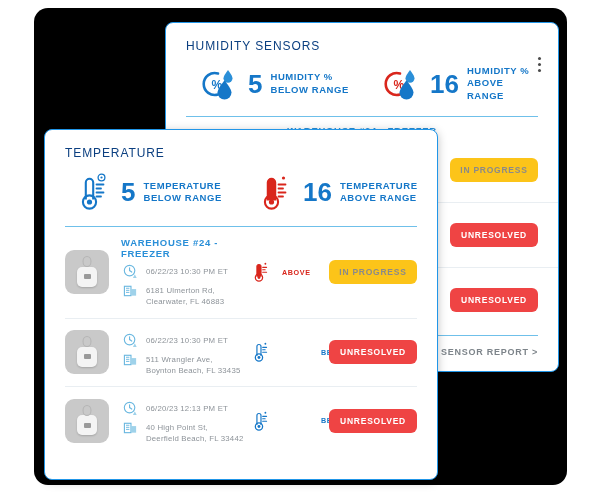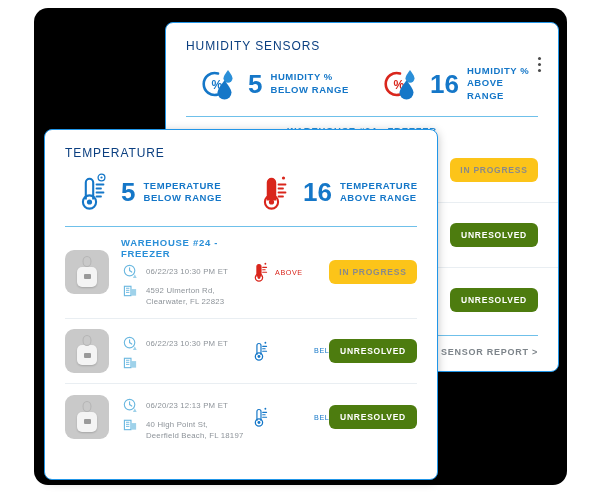--- a/index.html
+++ b/index.html
@@ -89,32 +89,32 @@
   .meta .ico{width:19px;flex:none;display:flex;align-items:flex-start;justify-content:center;}
   .meta .txt{
     color:#8d9399;font-size:7.8px;line-height:1.45;padding-left:6px;padding-top:2px;
     letter-spacing:.2px;
   }
 
   .row-cond{
     width:76px;flex:none;display:flex;align-items:center;justify-content:flex-start;
   }
   .cond-label{
-    font-size:7.2px;font-weight:normal;letter-spacing:.6px;margin-left:5px;text-transform:uppercase;
+    font-size:7.2px;font-weight:bold;letter-spacing:.6px;margin-left:12px;text-transform:uppercase;
   }
   .cond-above{color:#d9261c;}
   .cond-below{color:#1577c8;padding-left:39px;}
 
   .badge{
     flex:none;width:88px;text-align:center;padding:7px 0;border-radius:6px;
     font-size:8.5px;font-weight:bold;letter-spacing:.75px;text-transform:uppercase;
     cursor:pointer;
   }
   .badge-progress{background:#fcc419;color:#8a8a8a;}
-  .badge-unresolved{background:#4d7c0f;color:#ffffff;}
+  .badge-unresolved{background:#ef4444;color:#ffffff;}
 
   
   .card-footer{
     position:absolute;left:0;right:0;bottom:0;padding:0 20px 14px 20px;
   }
   .footer-rule{height:1px;background:#6fc0ea;margin-bottom:11px;}
   .footer-link{
     display:block;text-align:right;color:#7d848a;font-size:9px;font-weight:bold;
     letter-spacing:.75px;text-transform:uppercase;cursor:pointer;text-decoration:none;
   }
@@ -290,22 +290,22 @@
             <span class="ico">
               <svg width="15" height="15" viewBox="0 0 16 16">
                 <rect x="1.5" y="3.5" width="7" height="10" fill="none" stroke="#6bb8e0" stroke-width="1.2"></rect>
                 <rect x="8.5" y="6.5" width="5.5" height="7" fill="#9fd2ea"></rect>
                 <line x1="3.2" y1="5.6" x2="6.8" y2="5.6" stroke="#6bb8e0" stroke-width="1"></line>
                 <line x1="3.2" y1="7.8" x2="6.8" y2="7.8" stroke="#6bb8e0" stroke-width="1"></line>
                 <line x1="3.2" y1="10" x2="6.8" y2="10" stroke="#6bb8e0" stroke-width="1"></line>
               </svg>
             </span>
             <span class="txt">
-              <span>4592 Ulmerton Rd,</span><br>
-              <span>Clearwater, FL 22823</span>
+              <span>6181 Ulmerton Rd,</span><br>
+              <span>Clearwater, FL 46883</span>
             </span>
           </div>
         </div>
         <div class="row-cond">
           <span>
             <svg width="17" height="22" viewBox="0 0 20 26">
               <circle cx="7" cy="19.5" r="4.3" fill="none" stroke="#d9261c" stroke-width="1.5"></circle>
               <circle cx="7" cy="19.5" r="1.7" fill="#d9261c"></circle>
               <path d="M4.6 17.8 V6.5 a2.4 2.4 0 0 1 4.8 0 V17.8 Z" fill="#d9261c" stroke="#d9261c" stroke-width="1.4"></path>
               <line x1="11.4" y1="7.5" x2="16" y2="7.5" stroke="#d9261c" stroke-width="1.3" stroke-linecap="round"></line>
@@ -341,20 +341,24 @@
           <div class="meta">
             <span class="ico">
               <svg width="15" height="15" viewBox="0 0 16 16">
                 <rect x="1.5" y="3.5" width="7" height="10" fill="none" stroke="#6bb8e0" stroke-width="1.2"></rect>
                 <rect x="8.5" y="6.5" width="5.5" height="7" fill="#9fd2ea"></rect>
                 <line x1="3.2" y1="5.6" x2="6.8" y2="5.6" stroke="#6bb8e0" stroke-width="1"></line>
                 <line x1="3.2" y1="7.8" x2="6.8" y2="7.8" stroke="#6bb8e0" stroke-width="1"></line>
                 <line x1="3.2" y1="10" x2="6.8" y2="10" stroke="#6bb8e0" stroke-width="1"></line>
               </svg>
             </span>
+            <span class="txt">
+              <span>511 Wrangler Ave,</span><br>
+              <span>Boynton Beach, FL 33435</span>
+            </span>
           </div>
         </div>
         <div class="row-cond">
           <span>
             <svg width="17" height="22" viewBox="0 0 20 26">
               <circle cx="7" cy="19.5" r="4.3" fill="none" stroke="#1577c8" stroke-width="1.5"></circle>
               <circle cx="7" cy="19.5" r="1.7" fill="#1577c8"></circle>
               <path d="M4.6 17.8 V6.5 a2.4 2.4 0 0 1 4.8 0 V17.8" fill="none" stroke="#1577c8" stroke-width="1.4"></path>
               <line x1="11.4" y1="7.5" x2="16" y2="7.5" stroke="#1577c8" stroke-width="1.3" stroke-linecap="round"></line>
               <line x1="11.4" y1="10.4" x2="14.3" y2="10.4" stroke="#1577c8" stroke-width="1.3" stroke-linecap="round"></line>
@@ -391,21 +395,21 @@
               <svg width="15" height="15" viewBox="0 0 16 16">
                 <rect x="1.5" y="3.5" width="7" height="10" fill="none" stroke="#6bb8e0" stroke-width="1.2"></rect>
                 <rect x="8.5" y="6.5" width="5.5" height="7" fill="#9fd2ea"></rect>
                 <line x1="3.2" y1="5.6" x2="6.8" y2="5.6" stroke="#6bb8e0" stroke-width="1"></line>
                 <line x1="3.2" y1="7.8" x2="6.8" y2="7.8" stroke="#6bb8e0" stroke-width="1"></line>
                 <line x1="3.2" y1="10" x2="6.8" y2="10" stroke="#6bb8e0" stroke-width="1"></line>
               </svg>
             </span>
             <span class="txt">
               <span>40 High Point St,</span><br>
-              <span>Deerfield Beach, FL 18197</span>
+              <span>Deerfield Beach, FL 33442</span>
             </span>
           </div>
         </div>
         <div class="row-cond">
           <span>
             <svg width="17" height="22" viewBox="0 0 20 26">
               <circle cx="7" cy="19.5" r="4.3" fill="none" stroke="#1577c8" stroke-width="1.5"></circle>
               <circle cx="7" cy="19.5" r="1.7" fill="#1577c8"></circle>
               <path d="M4.6 17.8 V6.5 a2.4 2.4 0 0 1 4.8 0 V17.8" fill="none" stroke="#1577c8" stroke-width="1.4"></path>
               <line x1="11.4" y1="7.5" x2="16" y2="7.5" stroke="#1577c8" stroke-width="1.3" stroke-linecap="round"></line>

